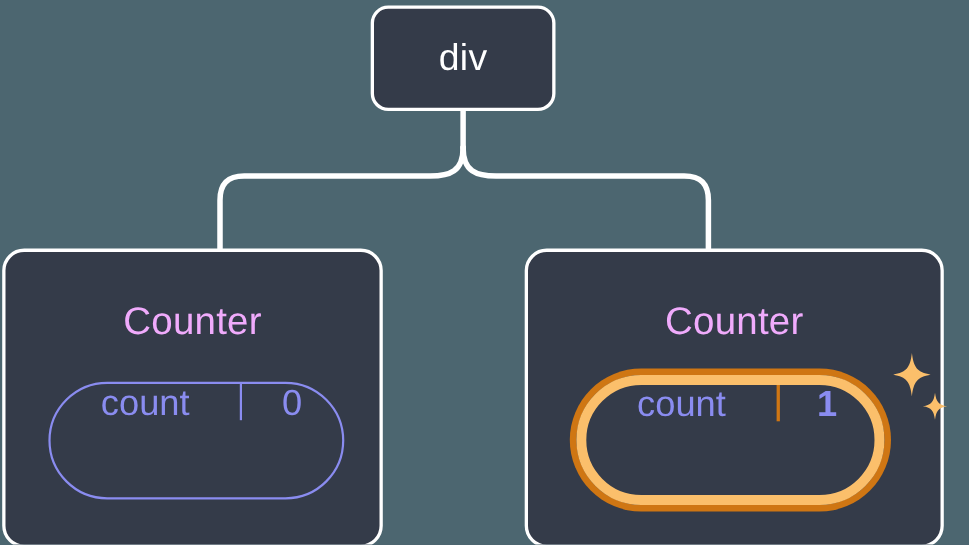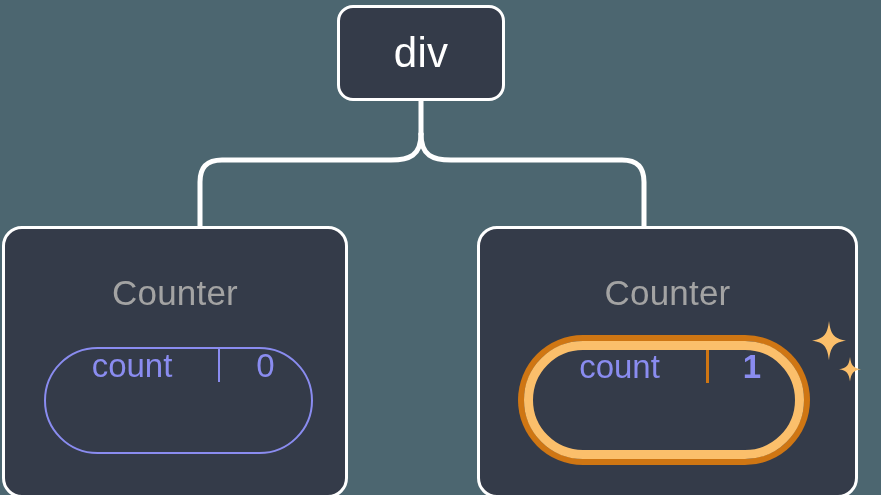--- a/index.html
+++ b/index.html
@@ -42,21 +42,21 @@
     left: 337px;
     top: 5px;
     width: 168px;
     height: 96px;
     display: flex;
     align-items: center;
     justify-content: center;
   }
   .node-label-div {
     color: #ffffff;
-    font-size: 42px;
+    font-size: 34px;
     line-height: 1;
     letter-spacing: 0.2px;
   }
 
   #node-counter-left {
     left: 2px;
     top: 226px;
     width: 346px;
     height: 272px;
     border-radius: 20px;
@@ -68,21 +68,21 @@
     height: 272px;
     border-radius: 20px;
   }
 
   .node-title {
     position: absolute;
     left: 0;
     right: 0;
     top: 46px;
     text-align: center;
-    color: #a3a3a3;
+    color: #f0abfc;
     font-size: 35px;
     line-height: 1;
     letter-spacing: 0.2px;
   }
 
   
   .pill-wrap {
     position: absolute;
     display: flex;
     align-items: flex-start;

